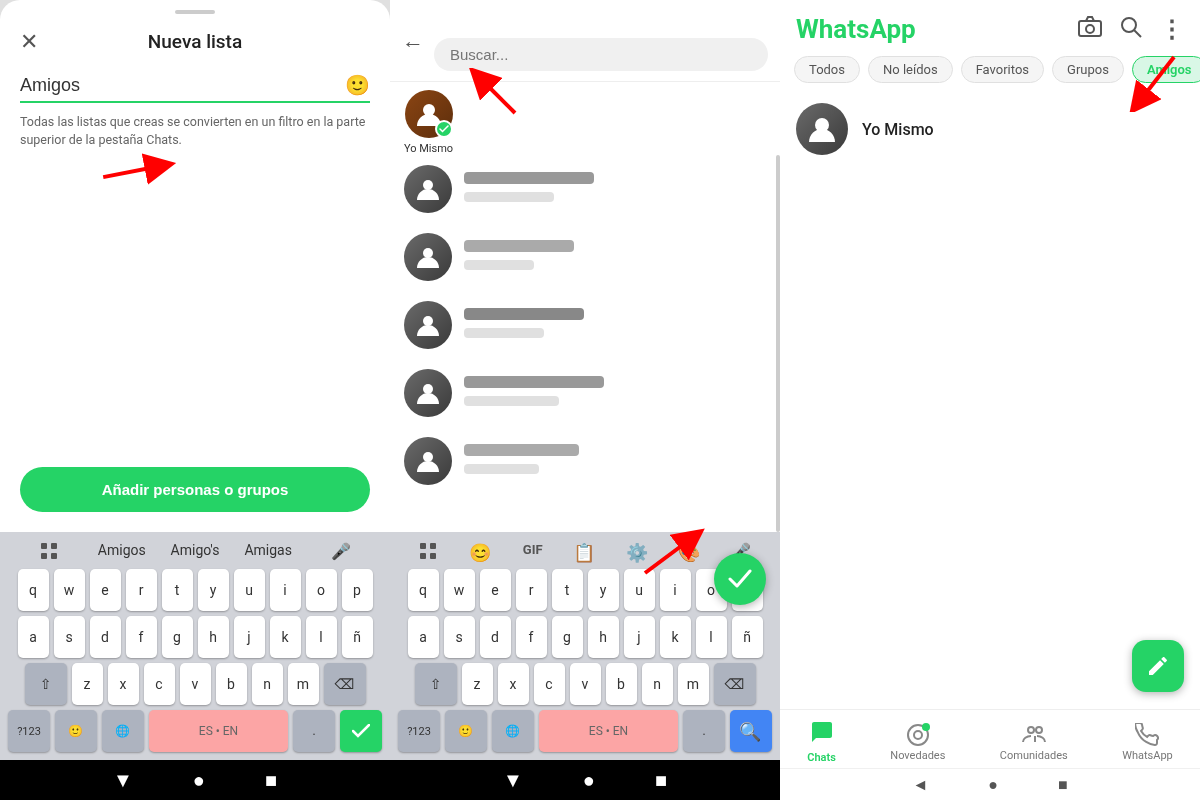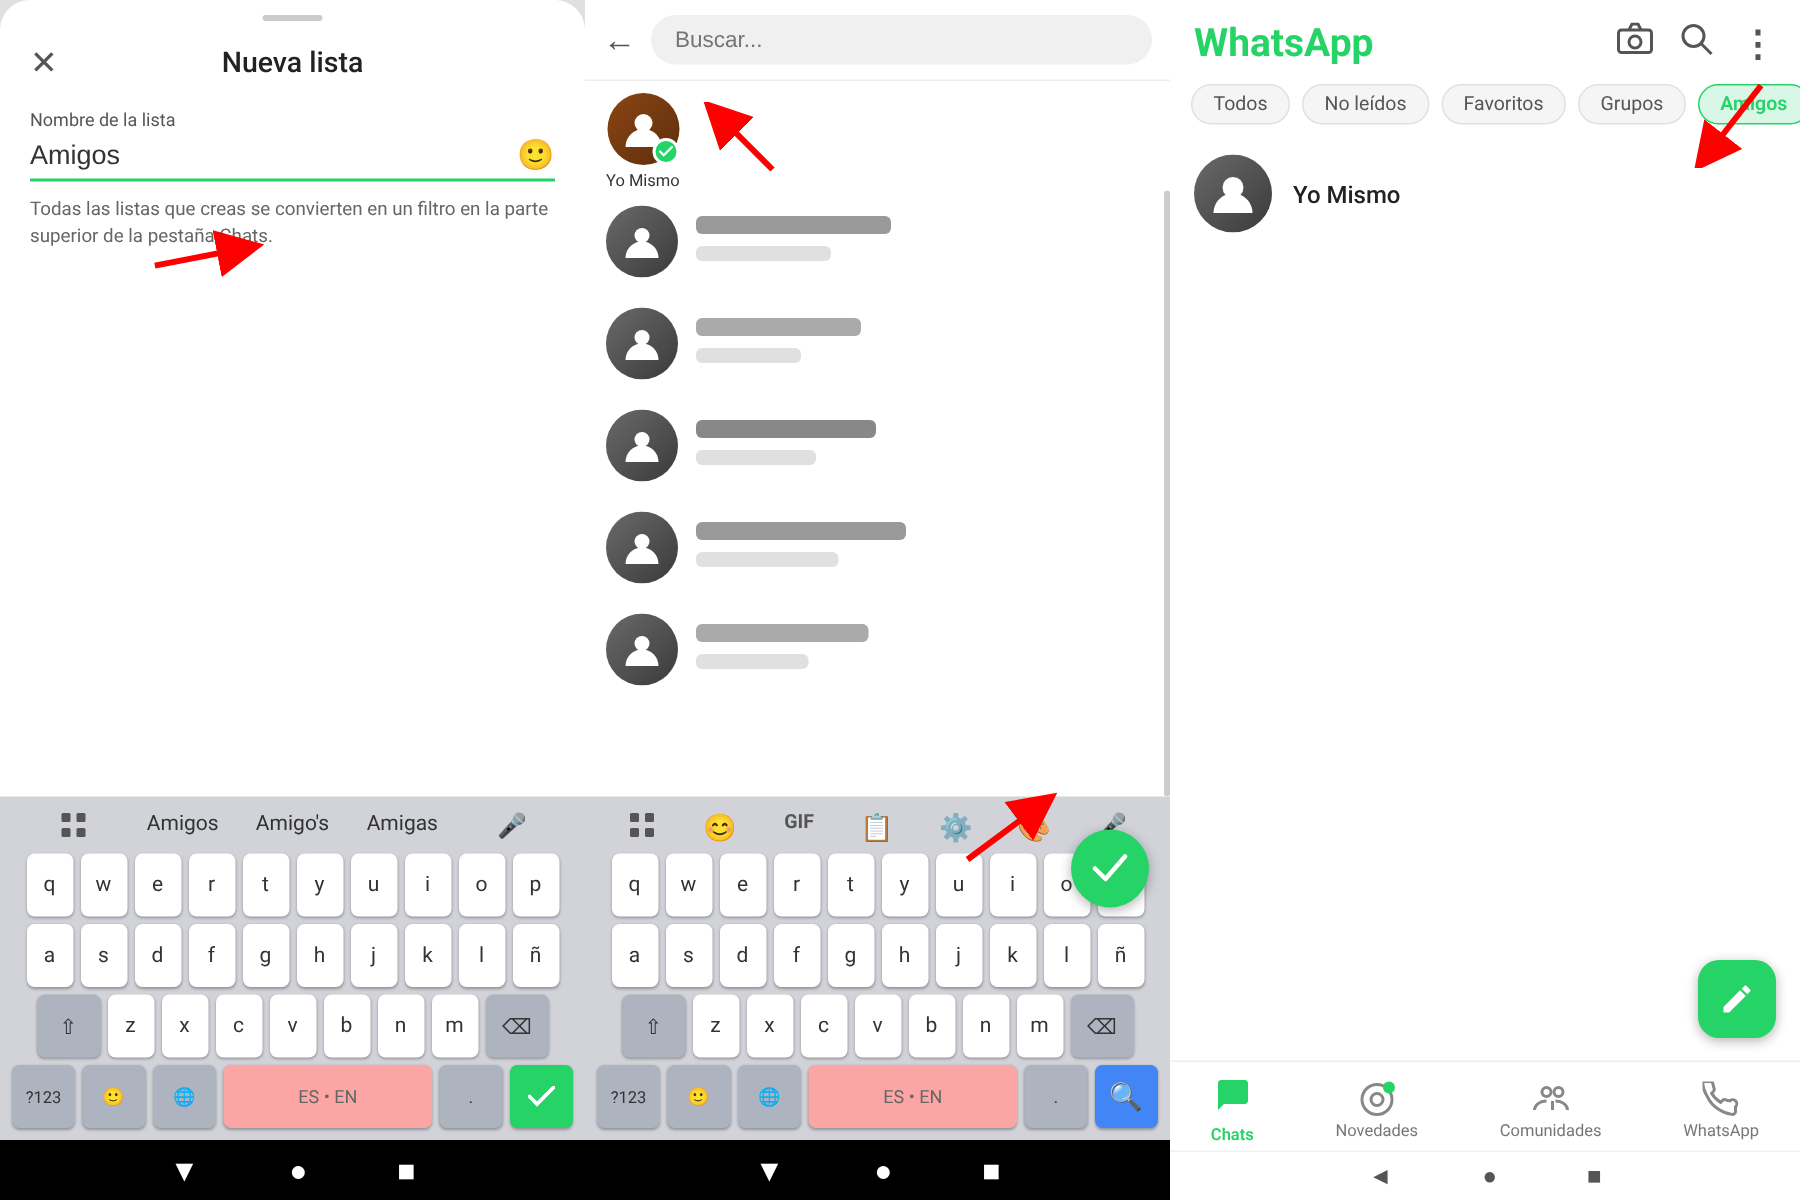--- a/index.html
+++ b/index.html
@@ -217,20 +217,21 @@
     }
     .search-box {
       flex: 1;
       background: #f0f0f0;
       border-radius: 22px;
       padding: 8px 16px;
       font-size: 15px;
       color: #aaa;
       border: none;
       outline: none;
+      margin-top: 28px;
     }
     .contact-list {
       flex: 1;
       overflow-y: auto;
       padding: 0;
       position: relative;
     }
     .contact-item {
       display: flex;
       align-items: center;
@@ -498,39 +499,39 @@
 </head>
 <body>
 
 <div class="panel1">
   <div class="drag-handle"></div>
   <div class="panel1-header">
     <span class="close-btn">✕</span>
     <span class="panel1-title">Nueva lista</span>
   </div>
   <div class="panel1-body">
-    <div class="field-label">Nombre de la lista</div>
     <div class="name-input-row">
       <input class="name-input" value="Amigos" readonly="" style="">
       <span class="emoji-icon">🙂</span>
     </div>
     <div class="info-text">Todas las listas que creas se convierten en un filtro en la parte superior de la pestaña Chats.</div>
   </div>
 
   <div class="red-arrow-1">
     <svg width="80" height="50" viewBox="0 0 80 50">
       <defs>
         <marker id="ah1" markerWidth="8" markerHeight="8" refX="4" refY="4" orient="auto">
           <path d="M0,0 L8,4 L0,8 Z" fill="red"></path>
         </marker>
       </defs>
       <line x1="10" y1="40" x2="60" y2="10" stroke="red" stroke-width="4" marker-end="url(#ah1)"></line>
     </svg>
   </div>
   <div style="flex:1"></div>
+  <button class="add-btn">Añadir personas o grupos</button>
 
   <div class="keyboard">
     <div class="kb-suggestions">
       <span>
         <svg width="18" height="18" viewBox="0 0 18 18" fill="#555">
           <rect x="1" y="1" width="6" height="6" rx="1"></rect>
             <rect x="11" y="1" width="6" height="6" rx="1"></rect>
           <rect x="1" y="11" width="6" height="6" rx="1"></rect>
             <rect x="11" y="11" width="6" height="6" rx="1"></rect>
         </svg>

